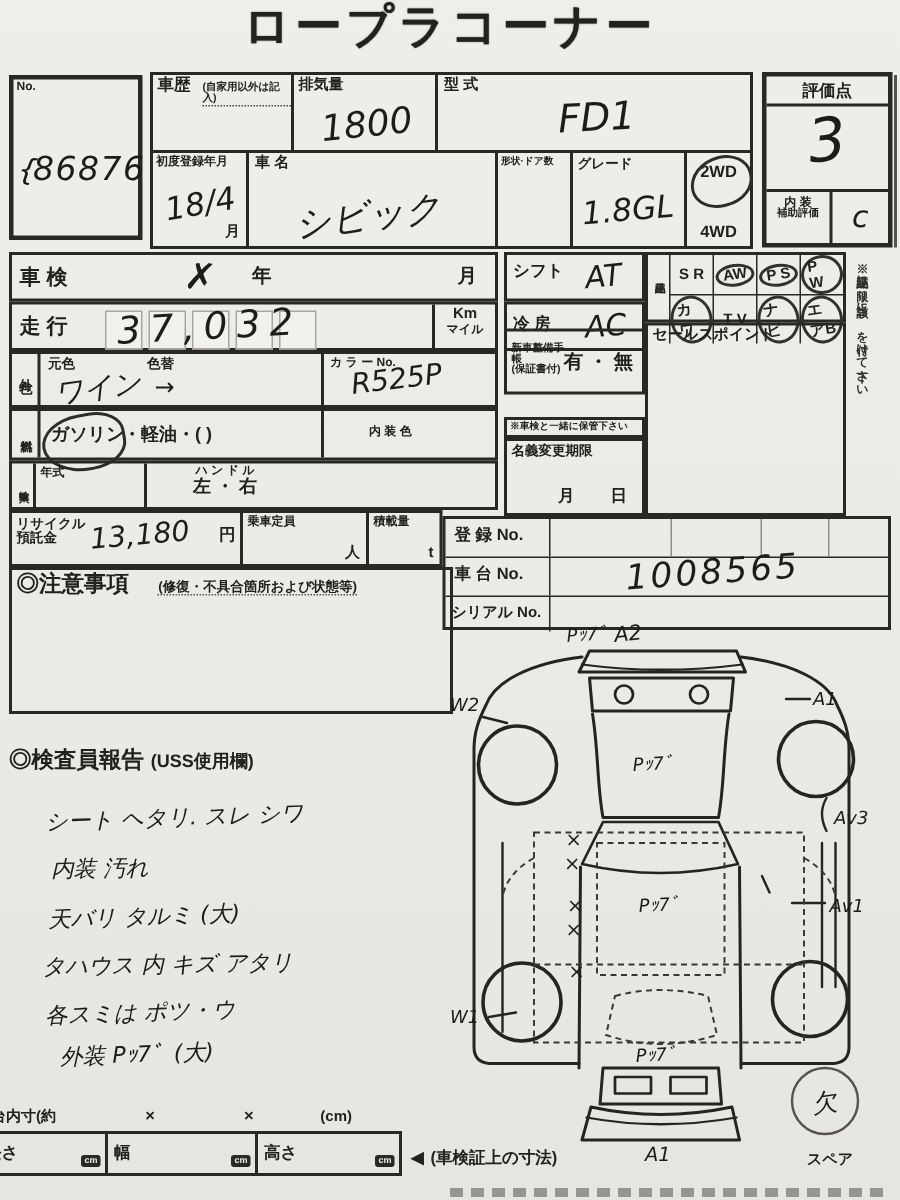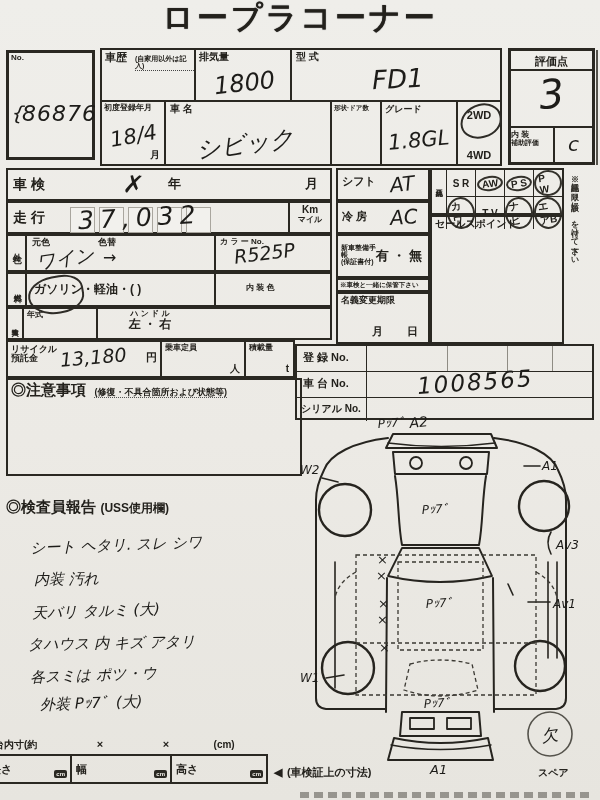--- a/index.html
+++ b/index.html
@@ -51,21 +51,21 @@
     <span class="lbl abs" style="left:4px;top:2px;font-size:10px;">型 式</span>
     <span class="hw abs" style="left:80px;top:14px;font-size:26px;transform:rotate(-3deg);">FD1</span>
   </div>
 
   <div class="box thick" style="left:508px;top:48px;width:87px;height:117px;">
     <div style="border-bottom:2px solid #2a2822;height:18px;text-align:center;">
       <span class="lbl" style="font-size:11px;">評価点</span>
     </div>
     <div class="hw" style="position:absolute;left:0;top:20px;width:100%;text-align:center;font-size:40px;transform:rotate(-6deg);">3</div>
     <div class="abs" style="left:0;bottom:0;width:100%;height:34px;border-top:2px solid #2a2822;display:flex;">
-      <div style="width:42px;border-right:2px solid #2a2822;padding-top:3px;">
+      <div style="width:42px;border-right:2px solid #2a2822;text-align:center;padding-top:3px;">
         <div class="lbl" style="font-size:8px;">内 装</div>
         <div class="lbl" style="font-size:7px;">補助評価</div>
       </div>
       <div class="hw" style="flex:1;text-align:center;font-size:20px;padding-top:4px;">c</div>
     </div>
   </div>
 
   <div class="box" style="left:100px;top:100px;width:66px;height:66px;">
     <span class="lbl abs" style="left:2px;top:2px;font-size:8px;">初度登録年月</span>
     <span class="hw abs" style="left:8px;top:22px;font-size:21px;transform:rotate(-10deg);">18/4</span>
@@ -166,21 +166,21 @@
   </div>
 
   <div class="box" style="left:336px;top:168px;width:94px;height:33px;">
     <span class="lbl abs" style="left:4px;top:6px;font-size:11px;">シフト</span>
     <span class="hw abs" style="left:52px;top:2px;font-size:20px;transform:rotate(-6deg);">AT</span>
   </div>
   <div class="box" style="left:336px;top:201px;width:94px;height:33px;">
     <span class="lbl abs" style="left:4px;top:8px;font-size:11px;">冷 房</span>
     <span class="hw abs" style="left:52px;top:2px;font-size:20px;transform:rotate(-4deg);">AC</span>
   </div>
-  <div class="box" style="left:336px;top:234px;width:94px;height:44px;">
+  <div class="box" style="left:336px;top:219px;width:94px;height:44px;">
     <span class="lbl abs" style="left:3px;top:8px;font-size:7px;width:40px;">新車整備手帳</span>
     <span class="lbl abs" style="left:3px;top:22px;font-size:7px;">(保証書付)</span>
     <span class="lbl abs" style="right:6px;top:13px;font-size:13px;">有 ・ 無</span>
   </div>
   <div class="box" style="left:336px;top:278px;width:94px;height:14px;overflow:hidden;">
     <span class="lbl" style="font-size:6.5px;display:block;margin:2px 0 0 2px;white-space:nowrap;">※車検と一緒に保管下さい</span>
   </div>
   <div class="box" style="left:336px;top:292px;width:94px;height:52px;">
     <span class="lbl" style="font-size:9px;display:block;margin:2px 0 0 3px;">名義変更期限</span>
     <span class="lbl abs" style="left:34px;bottom:4px;font-size:11px;">月</span>
@@ -235,21 +235,21 @@
     <div style="height:25px;border-bottom:1.5px solid #2a2822;display:flex;position:relative;">
       <span class="lbl" style="width:70px;border-right:1.5px solid #2a2822;font-size:11px;padding:6px 0 0 6px;box-sizing:border-box;">車 台 No.</span>
       <span class="hw abs" style="left:120px;top:-3px;font-size:23px;letter-spacing:2px;transform:rotate(-4deg);">1008565</span>
     </div>
     <div style="height:23px;display:flex;">
       <span class="lbl" style="width:70px;border-right:1.5px solid #2a2822;font-size:10px;padding:6px 0 0 4px;box-sizing:border-box;white-space:nowrap;">シリアル No.</span>
     </div>
   </div>
 
   <div class="box" style="left:6px;top:378px;width:296px;height:98px;">
-    <span class="lbl" style="font-size:15px;margin:2px 4px 0 3px;display:inline-block;">◎注意事項</span>
+    <span class="lbl" style="font-size:15px;margin:2px 15px 0 3px;display:inline-block;">◎注意事項</span>
     <span class="lbl" style="font-size:9px;border-bottom:1px dotted #555;">(修復・不具合箇所および状態等)</span>
   </div>
 
   <div class="abs" style="left:6px;top:498px;">
     <span class="lbl" style="font-size:15px;">◎検査員報告</span>
     <span class="lbl" style="font-size:12px;">(USS使用欄)</span>
   </div>
   <div class="hw note-line" style="left:30px;top:536px;transform:rotate(-2deg);">シート ヘタリ. スレ シワ</div>
   <div class="hw note-line" style="left:34px;top:570px;transform:rotate(-1deg);">内装 汚れ</div>
   <div class="hw note-line" style="left:32px;top:602px;transform:rotate(-2deg);">天バリ タルミ (大)</div>

